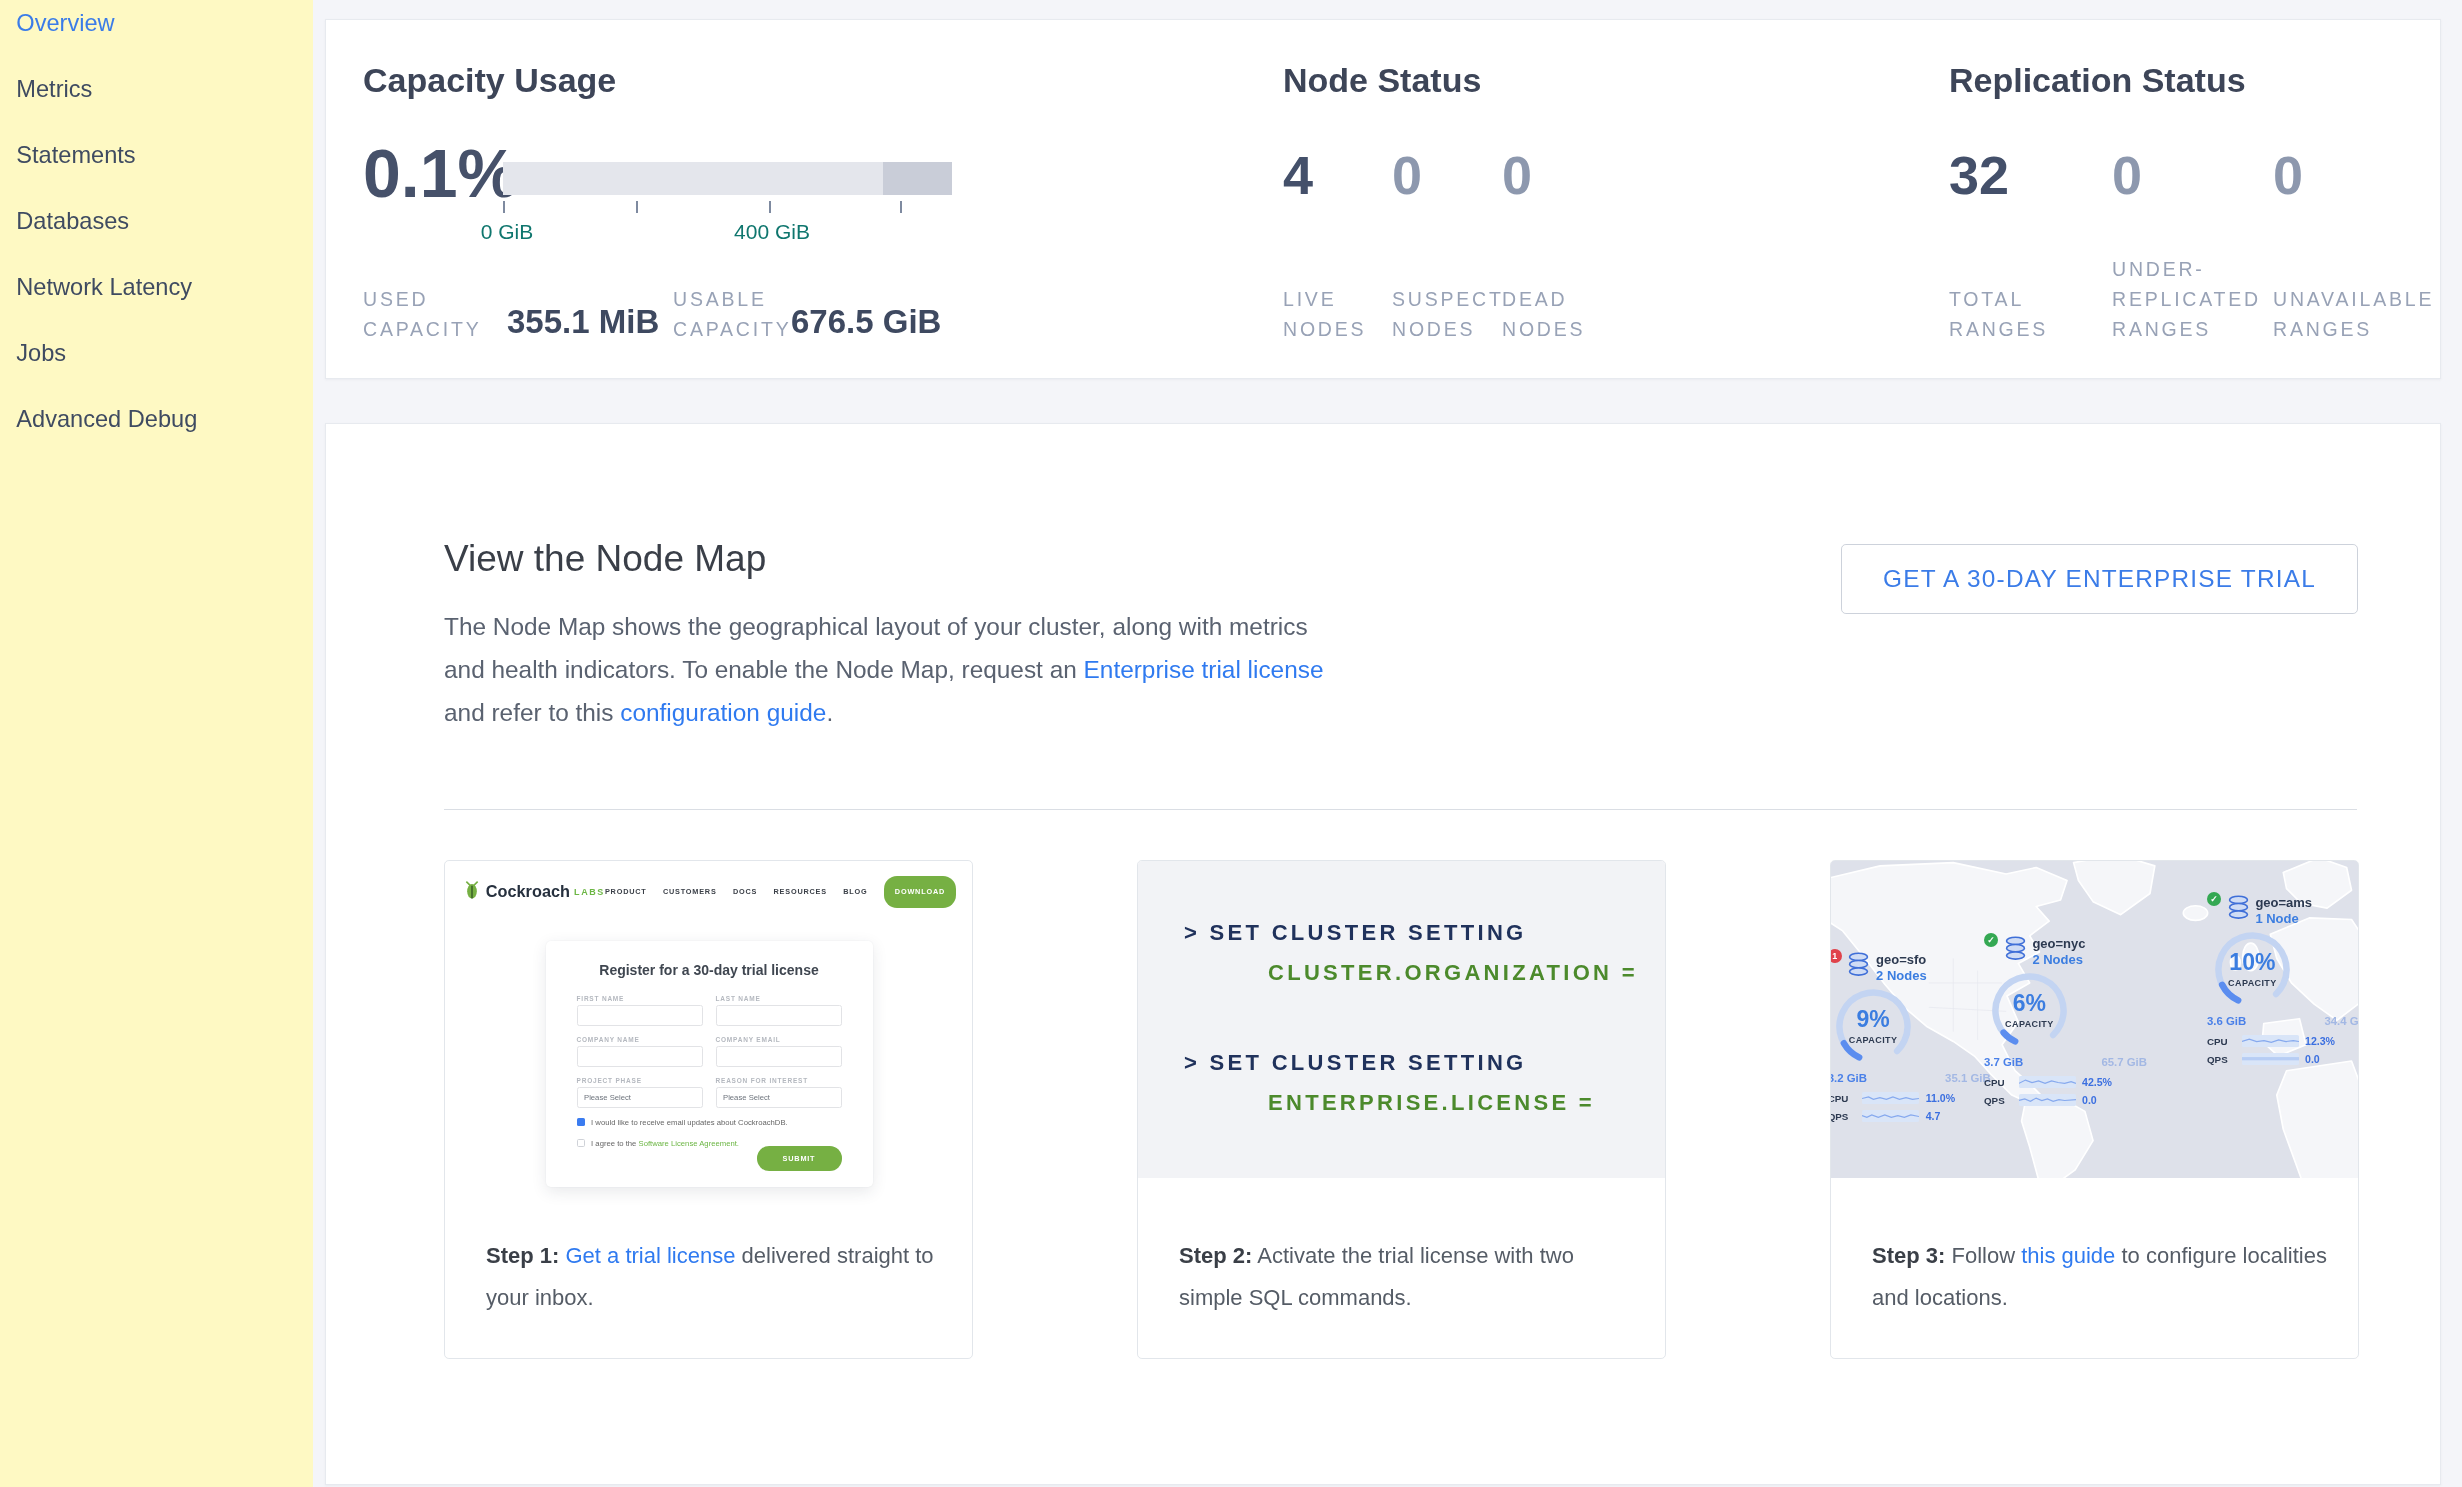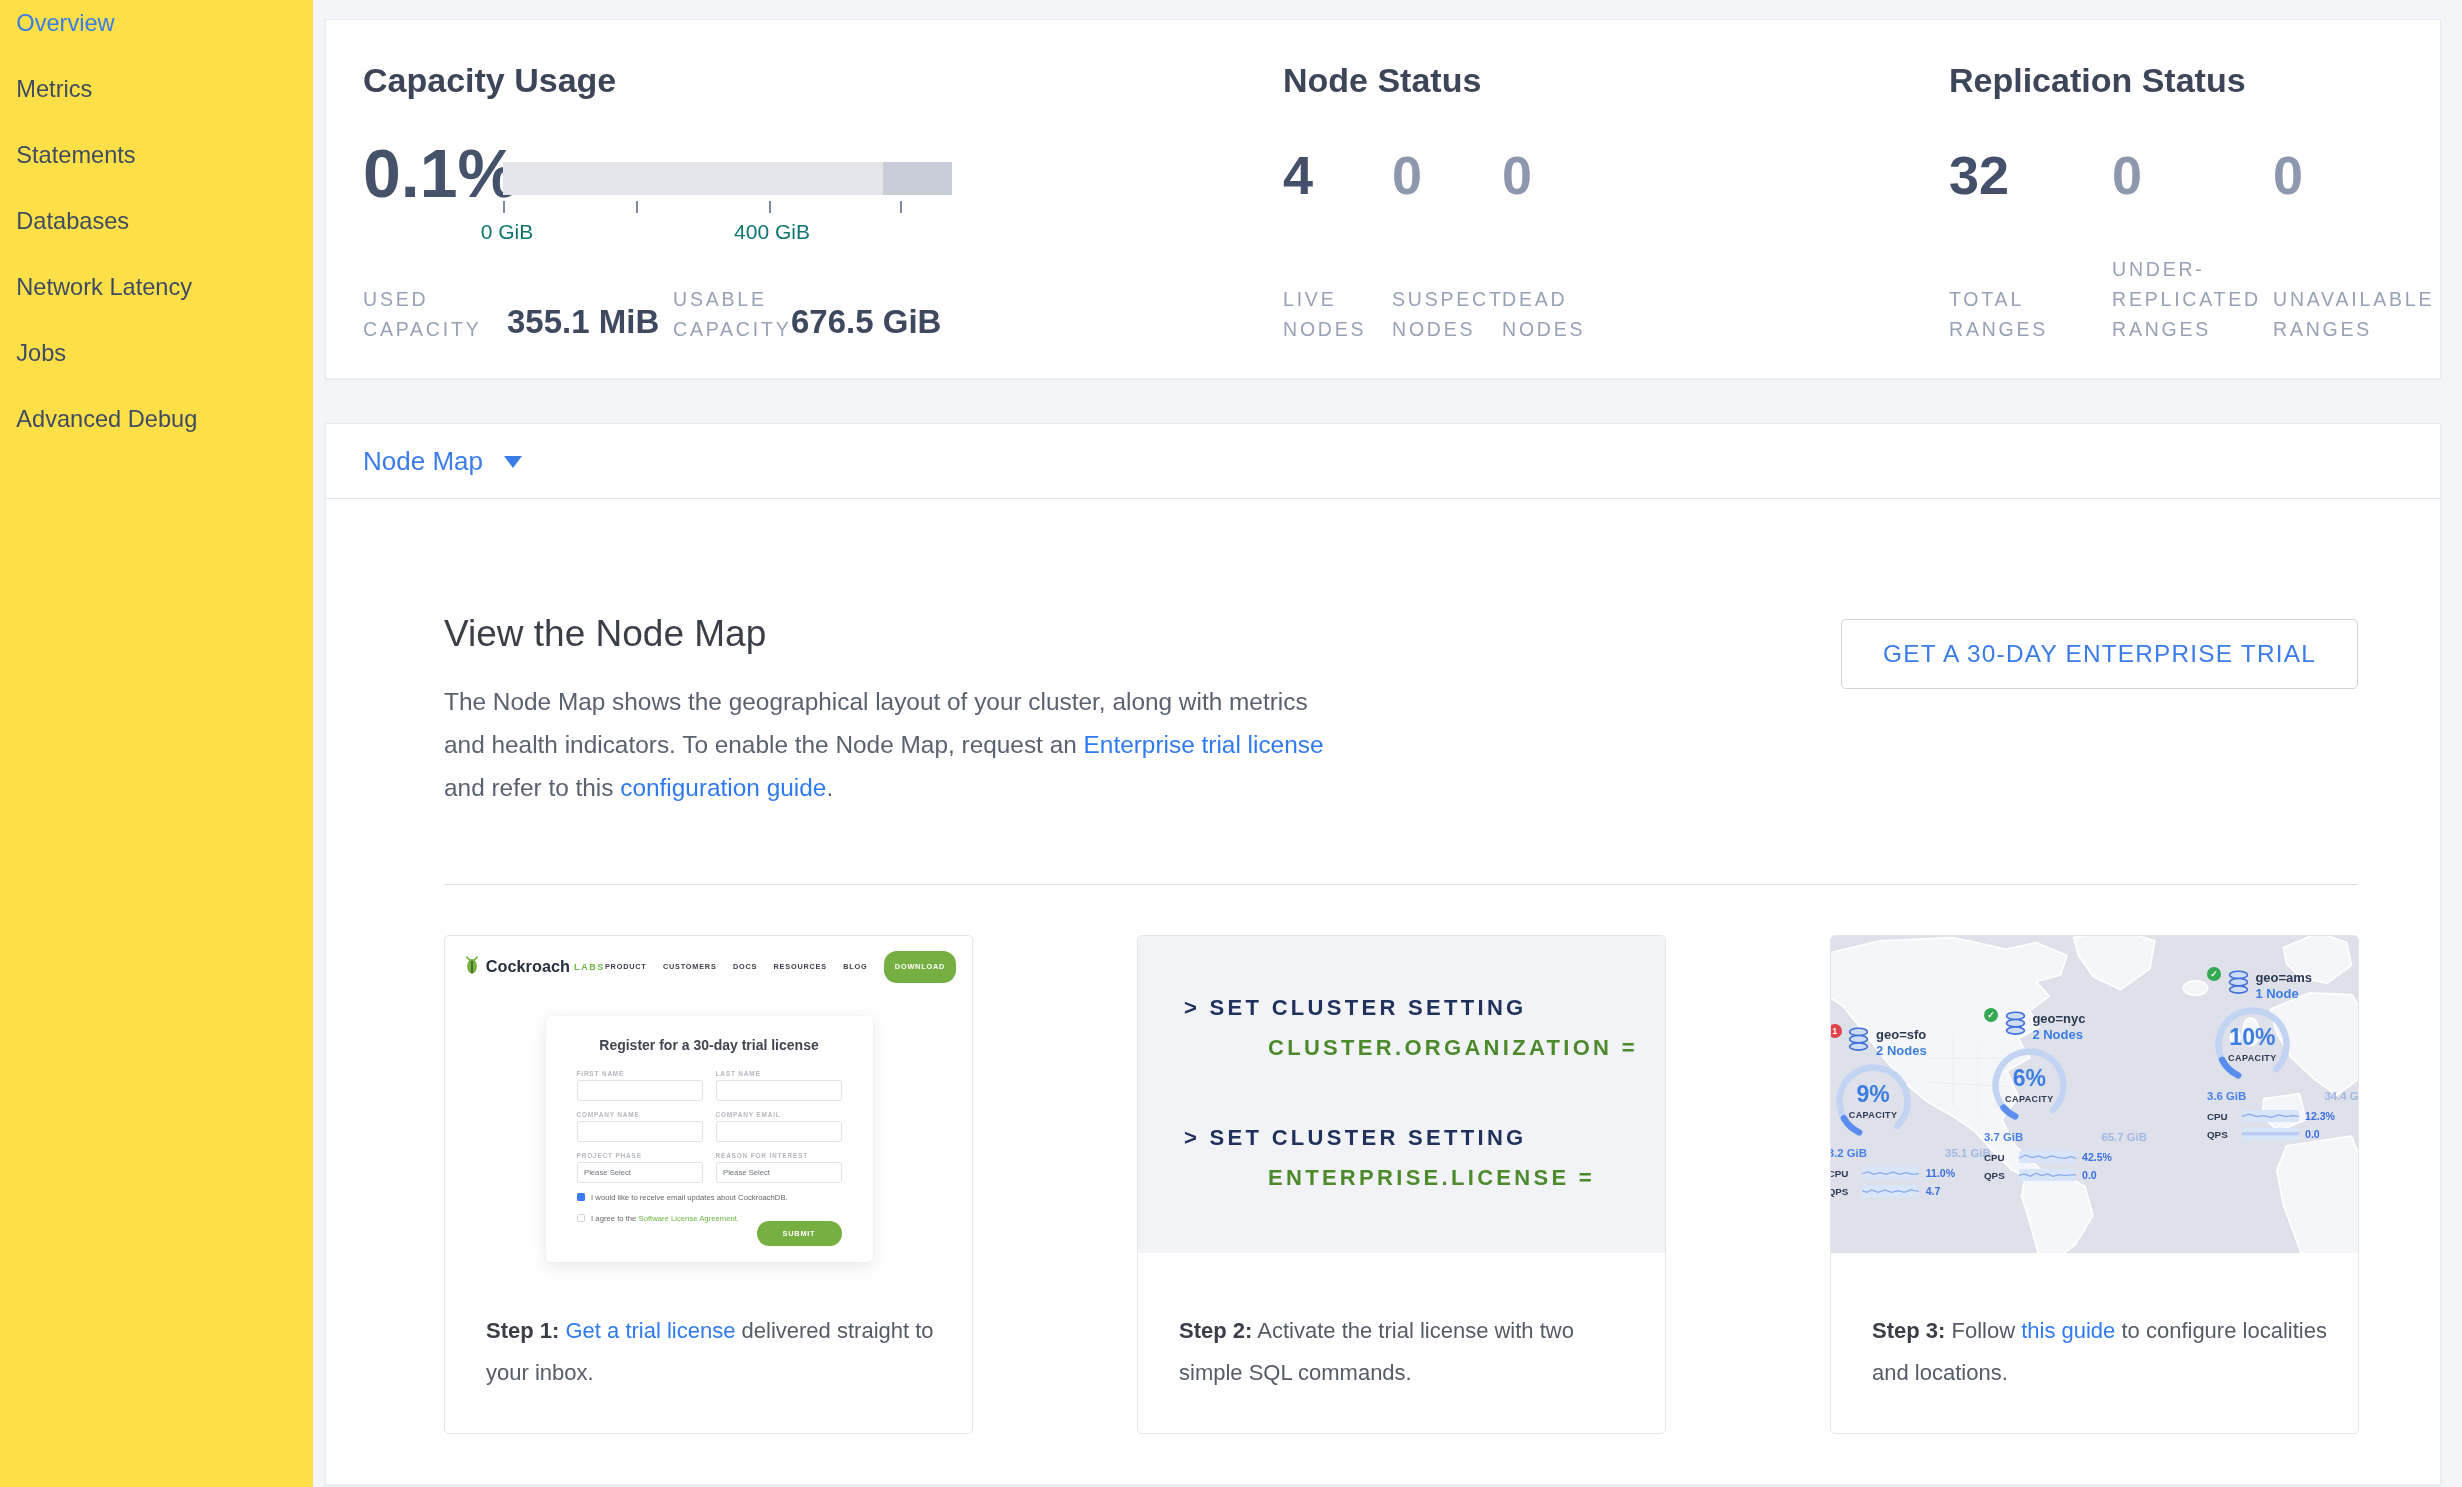--- a/index.html
+++ b/index.html
@@ -1,21 +1,21 @@
 <!DOCTYPE html>
 <html style="font-size:13px"><head>
 <meta charset="utf-8">
 <style>
   * { margin:0; padding:0; box-sizing:border-box; }
   html,body { width:2462px; height:1488px; }
   body { background:#f4f5f9; font-family:"Liberation Sans", sans-serif; overflow:hidden; }
   #app { position:relative; width:2462px; height:1488px; }
 
   
-  .sidebar { position:absolute; left:0; top:0; width:313px; height:100%; background:#fde047; }
+  .sidebar { position:absolute; left:0; top:0; width:313px; height:100%; background:#fef9c3; }
   .sidebar ul { list-style:none; padding:9.8px 0 0 16.3px; }
   .sidebar li { height:66px; font-size:23.6px; font-weight:500; color:#3f4b61; cursor:pointer; }
   .sidebar li.active { color:#3b7ce8; }
 
   
   .card { position:absolute; background:#fff; border:0.8px solid #e7eaef; box-shadow:0 0.8px 2.4px rgba(56,63,83,0.05); }
 
   
   .summary { left:325px; top:18.7px; width:2116px; height:360px; }
   .sec-title { position:absolute; top:41px; font-size:34px; font-weight:600; color:#3d4558; }
@@ -141,26 +141,20 @@
     <div class="big-val" style="left:1623px">32</div>
     <div class="big-val muted" style="left:1786px">0</div>
     <div class="big-val muted" style="left:1947px">0</div>
     <div class="stat-label" style="left:1623px; width:110px">TOTAL RANGES</div>
     <div class="stat-label" style="left:1786px; width:159px">UNDER-REPLICATED RANGES</div>
     <div class="stat-label" style="left:1947px; width:159px">UNAVAILABLE RANGES</div>
   </section>
 
   <section class="card main-card">
 
-    <div class="selector-row">
-      <div class="selector">
-        <span>Node Map</span>
-        <i class="caret"></i>
-      </div>
-    </div>
 
     <div class="content">
       <h2 class="nm-title">View the Node Map</h2>
       <p class="nm-desc"><span>The Node Map shows the geographical layout of your cluster, along with metrics and health indicators. To enable the Node Map, request an </span><a class="link">Enterprise trial license</a><span> and refer to this </span><a class="link">configuration guide</a><span>.</span></p>
       <button class="trial-btn">GET A 30-DAY ENTERPRISE TRIAL</button>
       <div class="divider"></div>
 
       <div class="steps">
 
         <div class="step-card">

